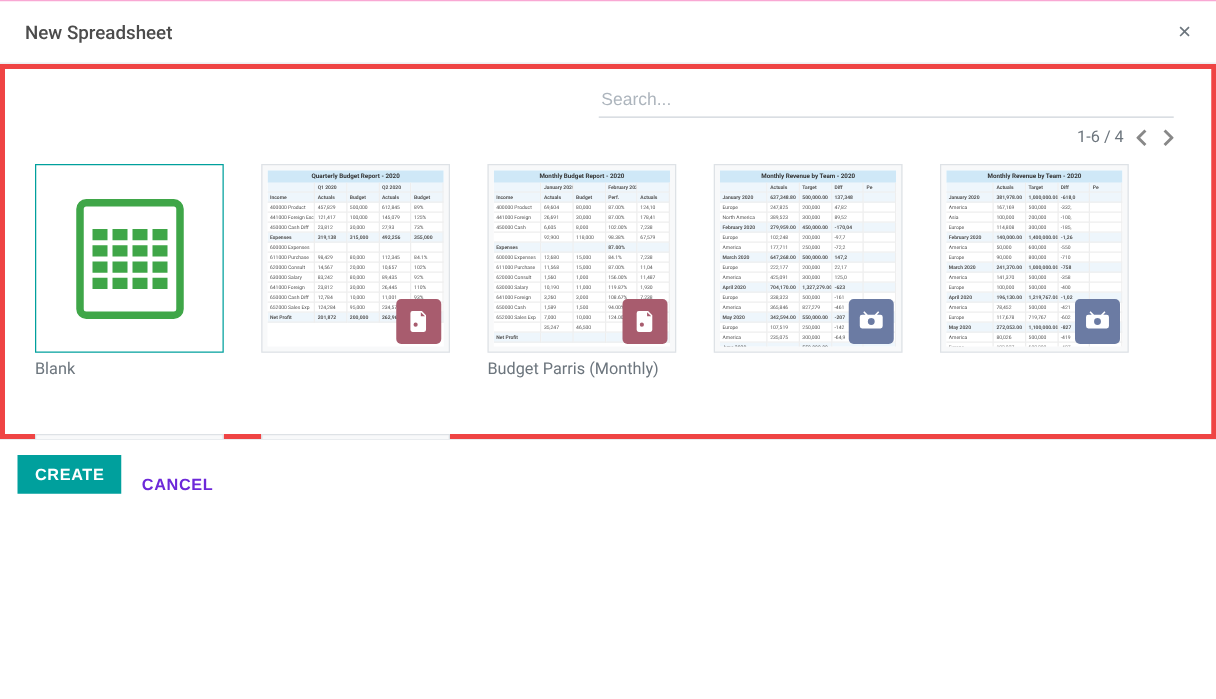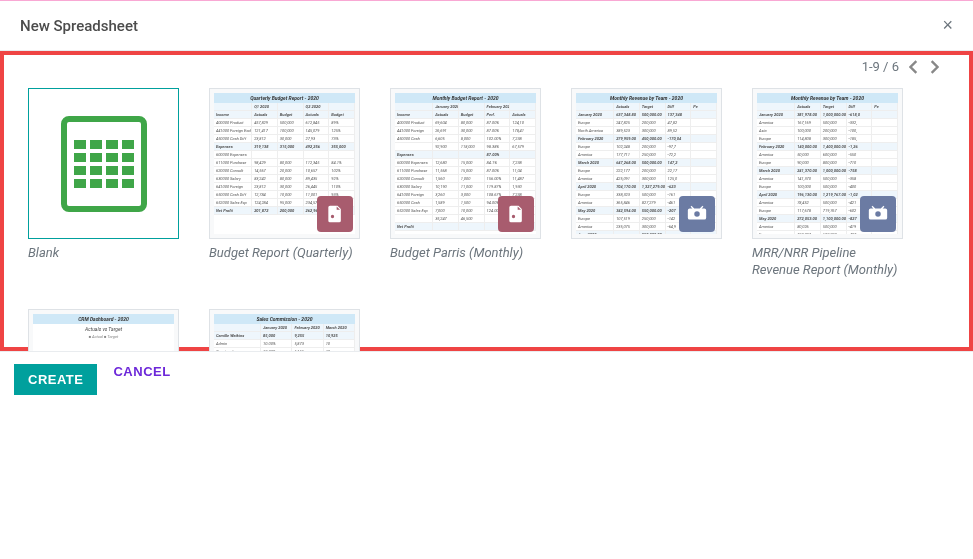--- a/index.html
+++ b/index.html
@@ -9,41 +9,41 @@
   .modal-header h4 { font-size: 15px; font-weight: 500; color: #4c4c4c; }
   .close-btn { font-size: 18px; color: #6c757d; cursor: pointer; background: none; border: none; }
   .modal-body { flex: 1; padding: 0 28px 16px 28px; overflow-y: auto; position: relative; }
   .body-inner { padding-right: 6px; }
   .search-row { display: flex; justify-content: flex-end; padding-top: 14px; }
   .search-input { width: 460px; border: none; border-bottom: 1px solid #ced4da; padding: 6px 2px; font-size: 14px; outline: none; }
   .search-input::placeholder { color: #adb5bd; }
   .pager-row { display: flex; justify-content: flex-end; align-items: center; gap: 10px; padding: 8px 0 14px 0; font-size: 13px; color: #6c757d; }
   .pager-btn { background: none; border: none; cursor: pointer; color: #adb5bd; display: flex; align-items: center; }
   .templates { display: flex; flex-wrap: wrap; gap: 30px 30px; }
-  .tpl { width: 151px; cursor: pointer; font-style: italic; }
+  .tpl { width: 151px; cursor: pointer; }
   .tpl-thumb { width: 151px; height: 151px; border: 1px solid #dee2e6; background: #fff; position: relative; overflow: hidden; background: #f8f9fa; }
   .tpl.blank .tpl-thumb { border: 1px solid #00a09d; display:flex; align-items:center; justify-content:center; background:#fff;}
   .tpl.selected .sel-border { position:absolute; inset:0; border:4px solid #ef4444; pointer-events:none; }
   .tpl-label { font-size: 13px; color: #6c757d; padding-top: 6px; line-height: 1.3; min-height: 34px; }
   .badge { position: absolute; right: 6px; bottom: 6px; width: 36px; height: 36px; border-radius: 4px; display: flex; align-items: center; justify-content: center; }
   .badge-report { background: #a85c6e; }
   .badge-crm { background: #6b7ba3; }
   .badge-sales { background: #d98c4a; }
   .mini-sheet { position:absolute; top:4px; left:4px; right:4px; bottom:4px; background:#fff; font-size:4px; overflow:hidden; }
   .mini-title { background:#cfe8f7; text-align:center; font-size:5px; padding:2px 0; font-weight:bold; color:#333; }
   .mini-row { display:flex; }
   .mini-row span { flex:1; border-bottom:1px solid #eee; border-right:1px solid #eee; padding:1px 2px; white-space:nowrap; overflow:hidden; font-size:4px; color:#555; }
   .mini-row span:first-child { flex:1.6; text-align:left; }
   .mini-row.header span { background:#eef6fc; font-weight:bold; }
   .pos { color:#2d9d3f; }
   .neg { color:#c0392b; }
   .bars { display:flex; align-items:flex-end; height:50px; gap:2px; padding:4px; }
   .bar { flex:1; display:flex; gap:1px; align-items:flex-end; }
   .bar i { display:block; flex:1; }
-  .modal-footer { padding: 12px 14px; display: flex; gap: 16px; align-items: flex-start; border-top: 1px solid #e9ecef; }
+  .modal-footer { padding: 12px 14px; display: flex; gap: 16px; align-items: flex-end; border-top: 1px solid #e9ecef; }
   .btn-create { background: #00a09d; color: #fff; border: none; padding: 8px 14px; font-size: 13px; font-weight: 600; cursor: pointer; letter-spacing: 0.5px; }
   .btn-cancel { background: none; border: none; color: #6d28d9; font-size: 13px; font-weight: 600; cursor: pointer; letter-spacing: 0.5px; }
   
   .blank-icon { width: 86px; height: 96px; border: 6px solid #3fa648; border-radius: 8px; display:flex; align-items:center; justify-content:center; position:relative; }
   .blank-grid { display:grid; grid-template-columns: repeat(4, 12px); grid-template-rows: repeat(4, 9px); gap:4px; }
   .blank-grid i { background:#3fa648; display:block; }
   .sep { height:1px; background:#eee; margin:2px 0;}
   
   .modal-body::-webkit-scrollbar { width: 14px; }
   .modal-body::-webkit-scrollbar-thumb { background:#c1c1c1; }
@@ -56,23 +56,26 @@
 
   <div class="modal-header">
     <h4>New Spreadsheet</h4>
     <button class="close-btn">
       <span>×</span>
     </button>
   </div>
 
   <div class="modal-body">
    <div class="body-inner">
+    <div class="search-row">
+      <input class="search-input" type="text" placeholder="Search..." style="">
+    </div>
 
     <div class="pager-row">
-      <span>1-9 / 6</span>
+      <span>1-6 / 4</span>
       <button class="pager-btn">
         <svg width="10" height="14" viewBox="0 0 8 12">
               <path d="M6 1 L1 6 L6 11" stroke="#888" stroke-width="2" fill="none"></path>
             </svg>
       </button>
       <button class="pager-btn">
         <svg width="10" height="14" viewBox="0 0 8 12">
               <path d="M2 1 L7 6 L2 11" stroke="#888" stroke-width="2" fill="none"></path>
             </svg>
       </button>
@@ -208,21 +211,20 @@
                   <span>262,964</span>
                   <span>265,000</span>
                 </div>
           </div>
           <div class="badge badge-report">
             <svg width="20" height="20" viewBox="0 0 24 24" fill="#fff">
                   <path d="M6 2h9l4 4v14a2 2 0 0 1-2 2H6a2 2 0 0 1-2-2V4a2 2 0 0 1 2-2zm8 1v4h4M9 17a2 2 0 1 0 0-4 2 2 0 0 0 0 4zm5 1l-2-2"></path>
                 </svg>
           </div>
         </div>
-        <div class="tpl-label">Budget Report (Quarterly)</div>
       </div>
 
       <div class="tpl">
         <div class="tpl-thumb">
           <div class="mini-sheet">
             <div class="mini-title">Monthly Budget Report - 2020</div>
             <div class="mini-row header">
                   <span></span>
                   <span>January 2020</span>
                   <span></span>
@@ -602,21 +604,20 @@
                   <span></span>
                 </div>
 
           </div>
           <div class="badge badge-crm">
             <svg width="22" height="22" viewBox="0 0 24 24" fill="#fff">
                   <path d="M20 6h-3l2-2-1-1-3 3H9L6 3 5 4l2 2H4a2 2 0 0 0-2 2v8a2 2 0 0 0 2 2h16a2 2 0 0 0 2-2V8a2 2 0 0 0-2-2zm-8 9a3 3 0 1 1 0-6 3 3 0 0 1 0 6z"></path>
                 </svg>
           </div>
         </div>
-        <div class="tpl-label">MRR/NRR Pipeline Revenue Report (Monthly)</div>
       </div>
 
       <div class="tpl">
         <div class="tpl-thumb">
           <div class="mini-sheet">
             <div class="mini-title">CRM Dashboard - 2020</div>
             <div style="font-size:5px;text-align:center;padding:2px;">Actuals vs Target</div>
             <div style="font-size:4px;text-align:center;color:#888;">■ Actual ■ Target</div>
             <div class="bars">
               <div class="bar">

